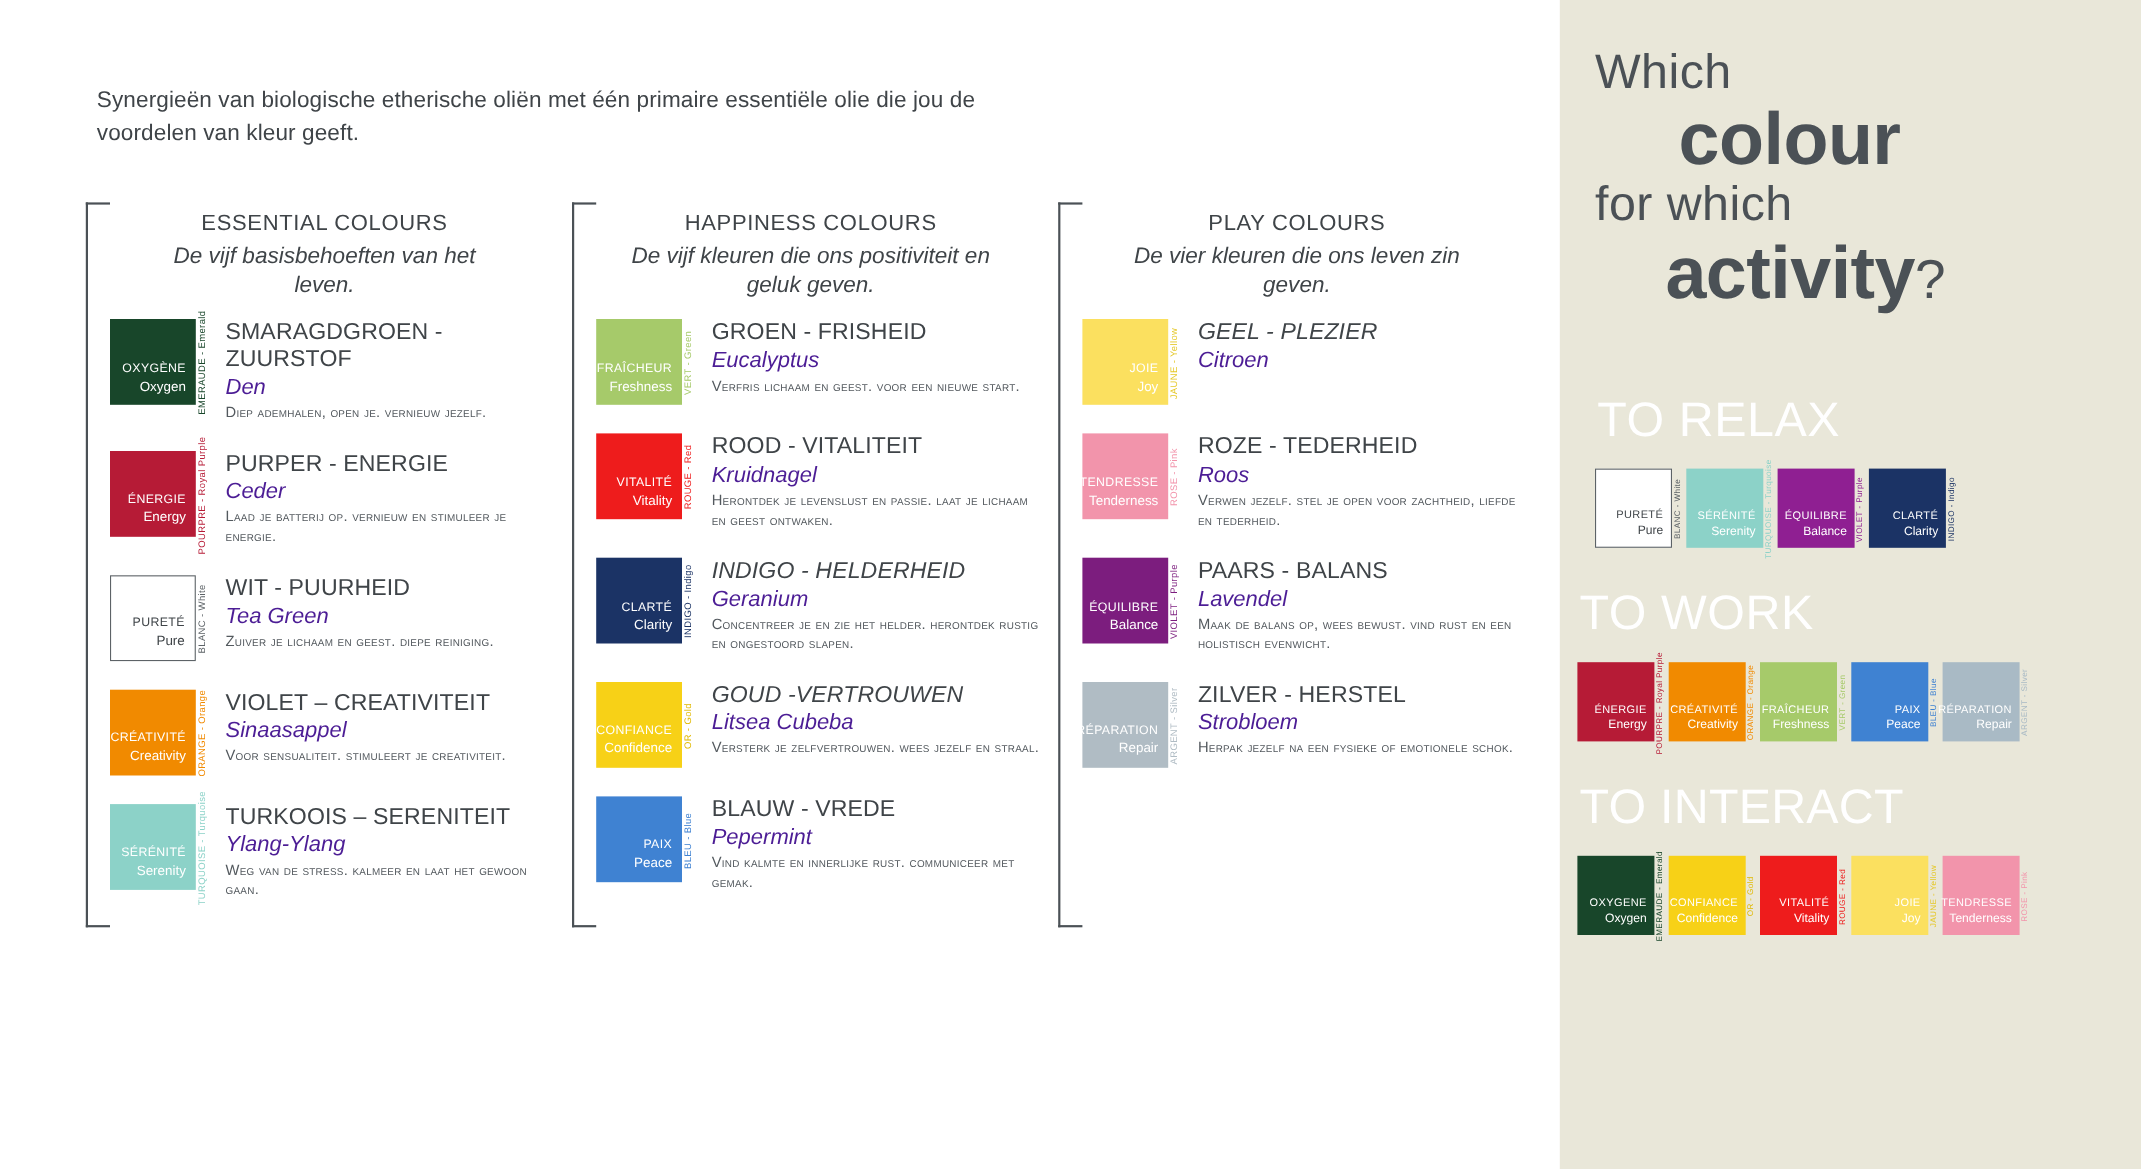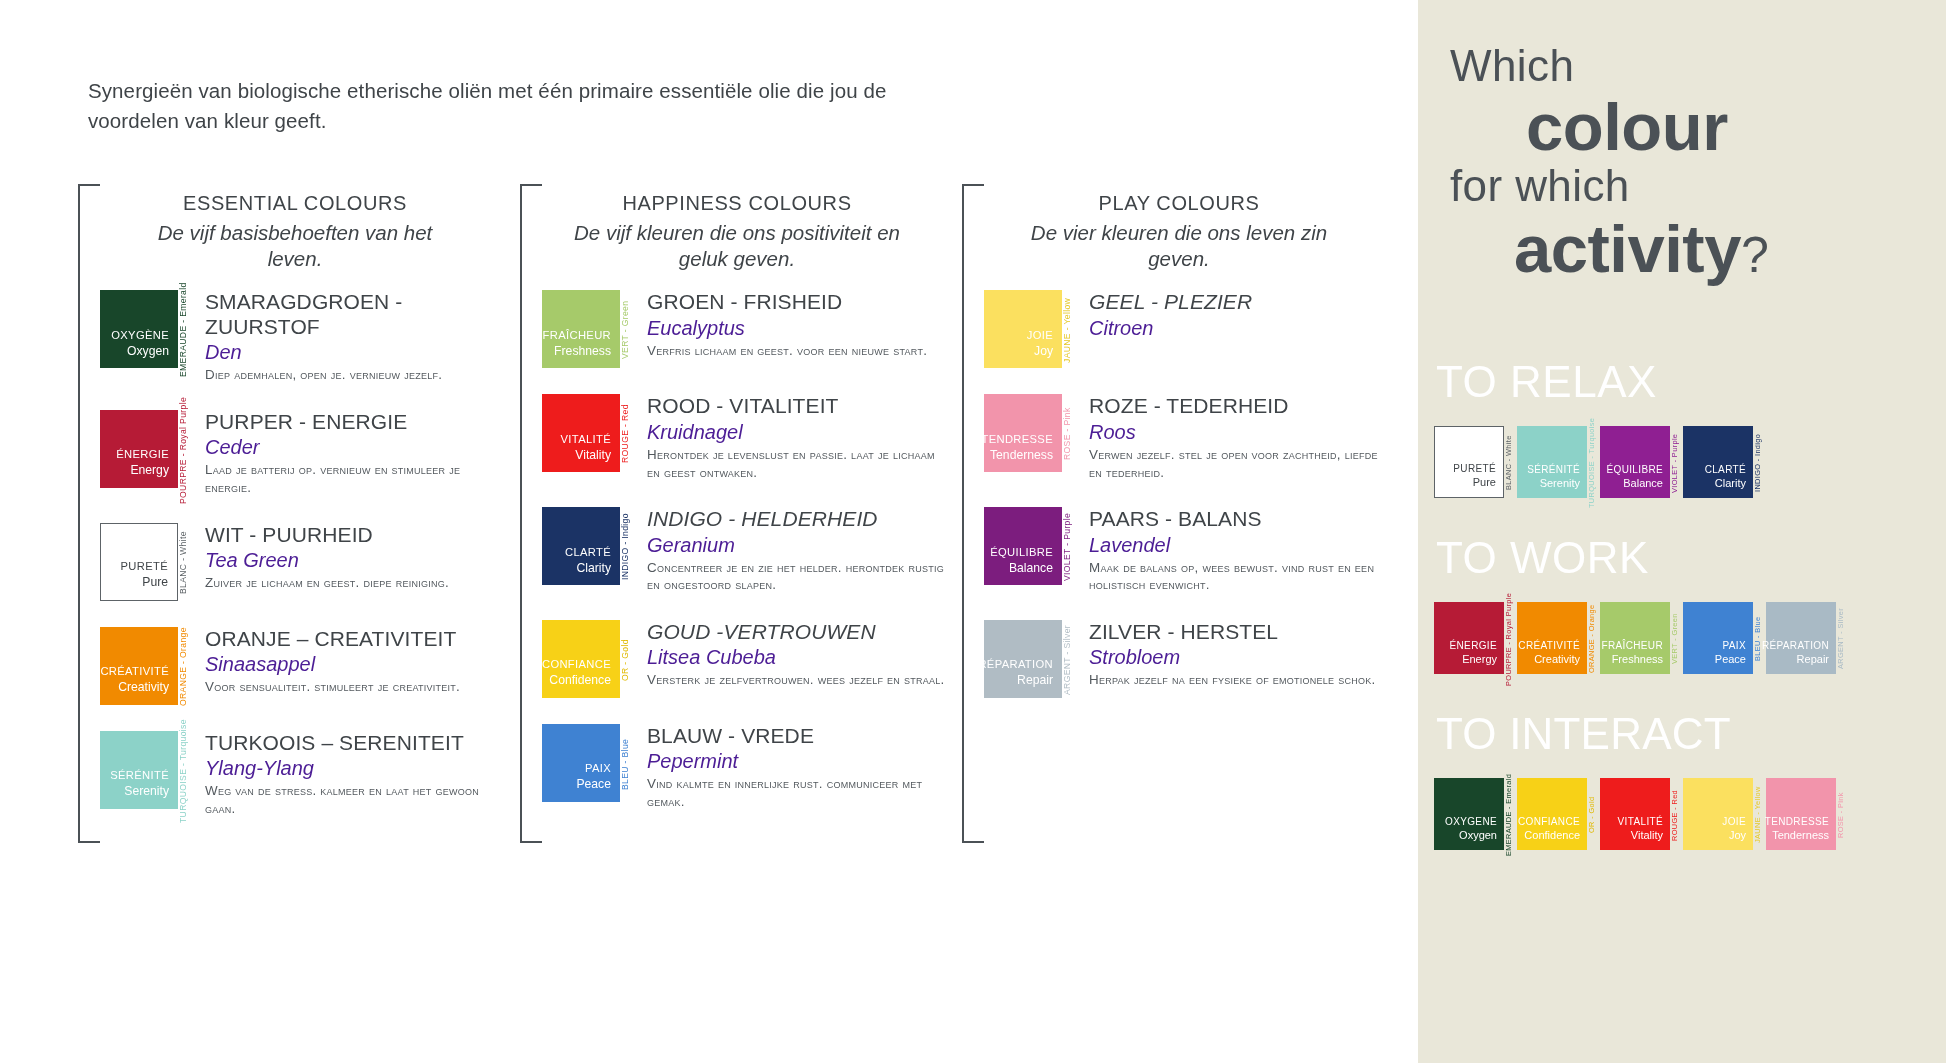--- a/index.html
+++ b/index.html
@@ -223,21 +223,21 @@
             </div>
             <div class="entry">
               <div class="sw-wrap">
                 <div class="swatch" style="background: rgb(241, 138, 0);">
                   <div class="sw-fr">CRÉATIVITÉ</div>
                   <div class="sw-en">Creativity</div>
                 </div>
                 <div class="sw-side" style="color: rgb(241, 138, 0);">ORANGE - Orange</div>
               </div>
               <div class="etext">
-                <div class="e-title">ORANJE – CREATIVITEIT</div>
+                <div class="e-title">VIOLET – CREATIVITEIT</div>
                 <div class="e-oil">Sinaasappel</div>
                 <div class="e-desc">Voor sensualiteit. Stimuleert je creativiteit.</div>
               </div>
             </div>
             <div class="entry">
               <div class="sw-wrap">
                 <div class="swatch" style="background: rgb(140, 210, 200);">
                   <div class="sw-fr">SÉRÉNITÉ</div>
                   <div class="sw-en">Serenity</div>
                 </div>
@@ -400,21 +400,21 @@
   <div class="right">
     <div class="hero">
       <div class="hero-l1">Which</div>
       <div class="hero-l2">colour</div>
       <div class="hero-l3">for which</div>
       <div class="hero-l4">
         <span>activity</span><span class="q">?</span>
       </div>
     </div>
     <div id="activities-host">
-        <div class="act-block" style="top: 360px;">
+        <div class="act-block" style="top: 360px; padding-left: 16px;">
           <div class="act-title">TO RELAX</div>
           <div class="strip">
             <div class="sw-wrap">
               <div class="swatch outlined" style="background: rgb(255, 255, 255);">
                 <div class="sw-fr">PURETÉ</div>
                 <div class="sw-en">Pure</div>
               </div>
               <div class="sw-side" style="color: rgb(93, 99, 103);">BLANC - White</div>
             </div>
             <div class="sw-wrap">

